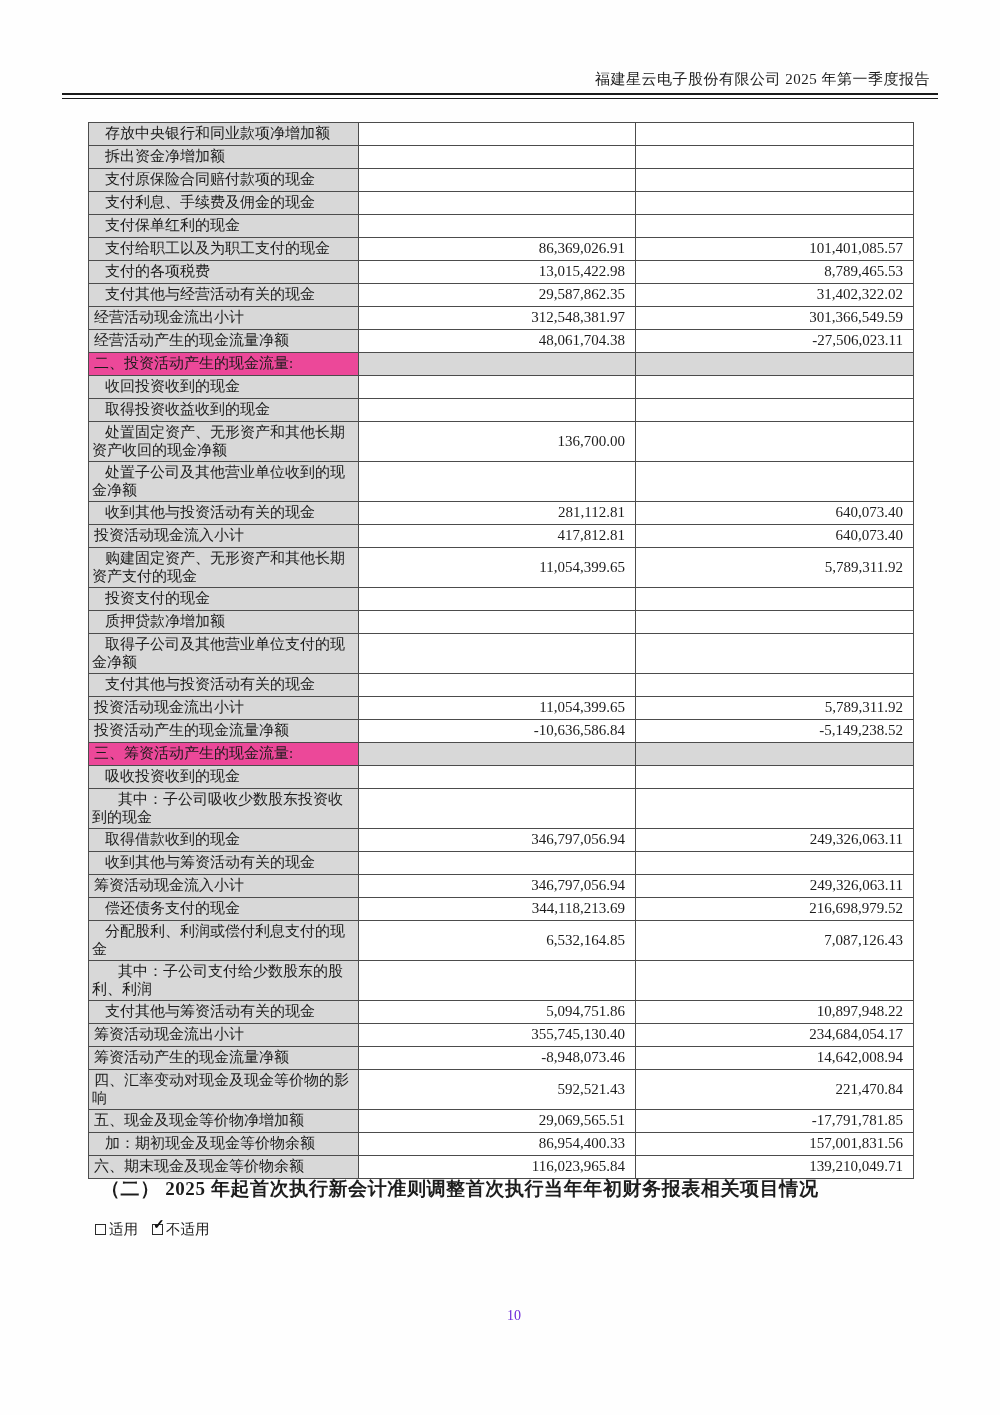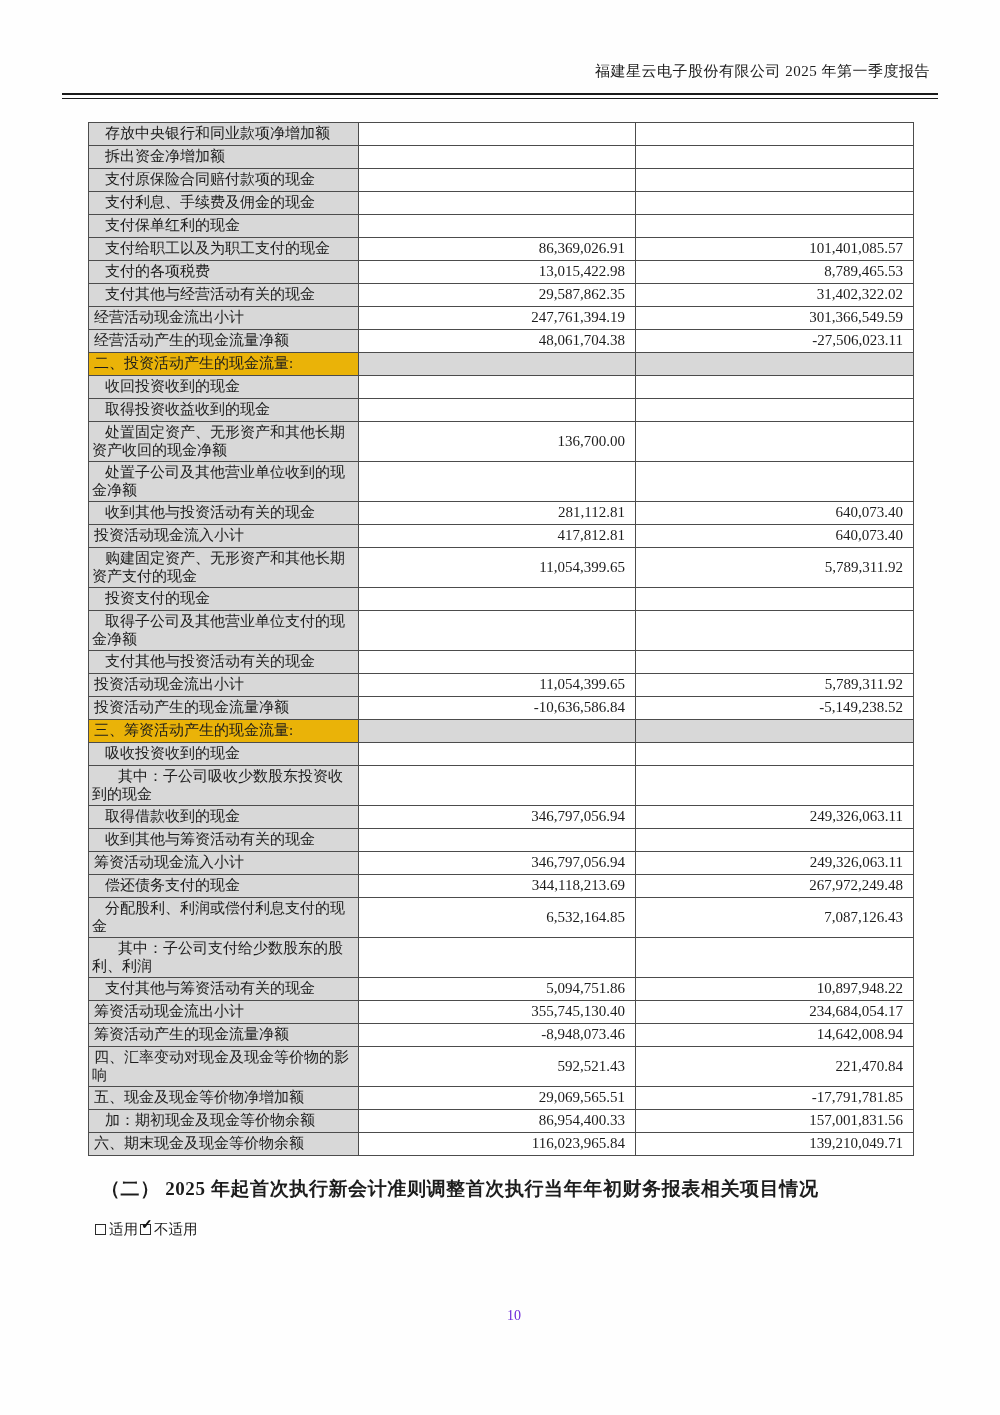--- a/index.html
+++ b/index.html
@@ -8,21 +8,21 @@
     width: 1000px;
     height: 1415px;
     margin: 0 auto;
     background: #fefefe;
     font-family: "Liberation Serif", "DejaVu Serif", serif;
     color: #1c1c1c;
     overflow: hidden;
   }
   .header-title {
     position: absolute;
-    top: 62px;
+    top: 70px;
     right: 70px;
     font-size: 15px;
     letter-spacing: 0.5px;
     white-space: nowrap;
   }
   .header-rule {
     position: absolute;
     top: 93px;
     left: 62px;
     right: 62px;
@@ -43,21 +43,21 @@
     font-size: 15px;
     line-height: 17.5px;
     padding: 2px 3px;
     vertical-align: middle;
     overflow: hidden;
   }
   .cf-table td.label-cell {
     background: #d8d8d8;
     height: 18px;
   }
-  .cf-table tr.section-row td { background: #eab308; }
+  .cf-table tr.section-row td { background: #ec4899; }
   .cf-table td.value-cell {
     background: #ffffff;
     text-align: right;
     padding-right: 10px;
   }
   .cf-table tr.section-row td.value-cell { background: #d8d8d8; }
   .label { text-indent: 2px; }
   .label.indent1 { text-indent: 13px; }
   .label.indent2 { text-indent: 26px; }
   .section-heading {
@@ -69,21 +69,21 @@
     font-size: 19px;
     font-weight: bold;
     letter-spacing: 0.6px;
   }
   .applicability {
     position: absolute;
     top: 1220px;
     left: 95px;
     font-size: 14.5px;
     display: flex;
-    gap: 2px;
+    gap: 14px;
     align-items: center;
   }
   .choice { display: inline-flex; align-items: center; }
   .cbox {
     display: inline-block;
     width: 11px;
     height: 11px;
     border: 1.5px solid #2a2a2a;
     margin-right: 3px;
     position: relative;
@@ -178,21 +178,21 @@
           <td class="label-cell">
             <div class="label indent1">支付其他与经营活动有关的现金</div>
           </td>
           <td class="value-cell">29,587,862.35</td>
           <td class="value-cell">31,402,322.02</td>
         </tr>
         <tr>
           <td class="label-cell">
             <div class="label indent0">经营活动现金流出小计</div>
           </td>
-          <td class="value-cell">247,761,394.19</td>
+          <td class="value-cell">312,548,381.97</td>
           <td class="value-cell">301,366,549.59</td>
         </tr>
         <tr>
           <td class="label-cell">
             <div class="label indent0">经营活动产生的现金流量净额</div>
           </td>
           <td class="value-cell">48,061,704.38</td>
           <td class="value-cell">-27,506,023.11</td>
         </tr>
         <tr class="section-row">
@@ -253,20 +253,27 @@
         </tr>
         <tr>
           <td class="label-cell">
             <div class="label indent1">投资支付的现金</div>
           </td>
           <td class="value-cell"></td>
           <td class="value-cell"></td>
         </tr>
         <tr>
           <td class="label-cell">
+            <div class="label indent1">质押贷款净增加额</div>
+          </td>
+          <td class="value-cell"></td>
+          <td class="value-cell"></td>
+        </tr>
+        <tr>
+          <td class="label-cell">
             <div class="label indent1">取得子公司及其他营业单位支付的现金净额</div>
           </td>
           <td class="value-cell"></td>
           <td class="value-cell"></td>
         </tr>
         <tr>
           <td class="label-cell">
             <div class="label indent1">支付其他与投资活动有关的现金</div>
           </td>
           <td class="value-cell"></td>
@@ -326,21 +333,21 @@
             <div class="label indent0">筹资活动现金流入小计</div>
           </td>
           <td class="value-cell">346,797,056.94</td>
           <td class="value-cell">249,326,063.11</td>
         </tr>
         <tr>
           <td class="label-cell">
             <div class="label indent1">偿还债务支付的现金</div>
           </td>
           <td class="value-cell">344,118,213.69</td>
-          <td class="value-cell">267,972,249.48</td>
+          <td class="value-cell">216,698,979.52</td>
         </tr>
         <tr>
           <td class="label-cell">
             <div class="label indent1">分配股利、利润或偿付利息支付的现金</div>
           </td>
           <td class="value-cell">6,532,164.85</td>
           <td class="value-cell">7,087,126.43</td>
         </tr>
         <tr>
           <td class="label-cell">

